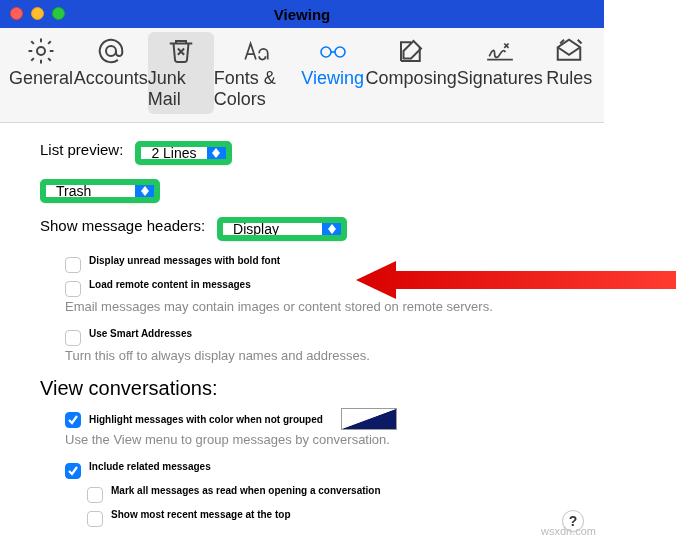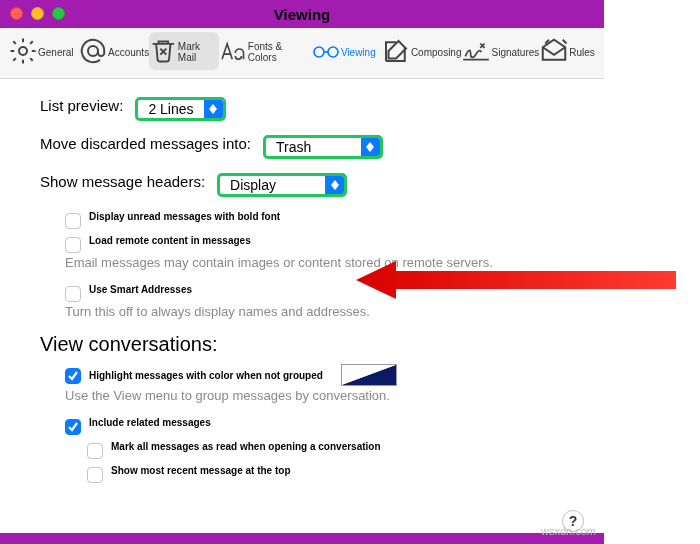--- a/index.html
+++ b/index.html
@@ -10,21 +10,21 @@
     color: #000;
     width: 700px;
     height: 544px;
     overflow: hidden;
     font-size: 15px;
     position: relative;
   }
   .window {
     width: 604px;
     height: 544px;
-    background: #a21caf;
+    background: #1d4ed8;
     position: relative;
   }
   .titlebar {
     height: 28px;
     position: relative;
     display: flex;
     align-items: center;
   }
   .traffic {
     position: absolute;
@@ -46,27 +46,27 @@
   .toolbar {
     display: flex;
     padding: 4px 8px 8px 8px;
     gap: 0;
     align-items: flex-start;
     border-bottom: 1px solid #d8d8d8;
     background: #f6f6f6;
   }
   .toolbtn {
     display: flex;
-    flex-direction: row;
+    flex-direction: column;
     align-items: center;
     justify-content: flex-start;
     width: 84px;
     padding: 4px 0 4px 0;
     border-radius: 6px;
-    font-size: 10px;
+    font-size: 18px;
     color: #333;
     cursor: default;
   }
   .toolbtn.selected {
     background: #e2e2e2;
   }
   .toolbtn.active .t-label { color: #007aff; }
   .toolbtn.active svg { stroke: #007aff; fill: none; }
   .toolbtn svg {
     width: 30px;
@@ -87,21 +87,21 @@
     margin-bottom: 14px;
   }
   .row-label {
     font-size: 15px;
     margin-right: 12px;
   }
   .select {
     display: inline-flex;
     align-items: center;
     background: #fff;
-    border: 3px solid #22c55e;
+    border: 6px solid #22c55e;
     border-radius: 5px;
     height: 24px;
     box-shadow: 0 0.5px 1px rgba(0,0,0,0.08);
     overflow: hidden;
     cursor: default;
   }
   .select .sval {
     padding: 0 10px;
     font-size: 14px;
   }
@@ -225,21 +225,21 @@
           <circle cx="12" cy="12" r="4"></circle>
           <path d="M16 12v1.5a2.5 2.5 0 0 0 5 0V12a9 9 0 1 0-3.5 7.1"></path>
         </svg>
       <span class="t-label">Accounts</span>
     </div>
     <div class="toolbtn selected">
       <svg viewBox="0 0 24 24">
           <path d="M3 6h18M6 6l1.2 13a2 2 0 0 0 2 1.8h5.6a2 2 0 0 0 2-1.8L18 6M8 6V4h8v2"></path>
           <path d="M9.5 10l5 5m0-5-5 5"></path>
         </svg>
-      <span class="t-label">Mark Mail</span>
+      <span class="t-label">Junk Mail</span>
     </div>
     <div class="toolbtn" style="width:110px">
       <svg viewBox="0 0 28 24">
           <path d="M3 20 8 5l5 15M5 15h6"></path>
           <path d="M16 14a4 4 0 1 1 8 0v6m-8-3a3 3 0 0 0 6 0"></path>
         </svg>
       <span class="t-label">Fonts &amp; Colors</span>
     </div>
     <div class="toolbtn active">
       <svg viewBox="0 0 30 24">
@@ -283,21 +283,20 @@
               <path d="M0 5 4 0 8 5z"></path>
             </svg>
           <svg viewBox="0 0 8 5">
               <path d="M0 0 4 5 8 0z"></path>
             </svg>
         </span>
       </div>
     </div>
 
     <div class="row">
-      <span class="row-label">Move discarded messages into:</span>
       <div class="select" style="min-width:120px">
         <span class="sval" style="flex:1">Trash</span>
         <span class="arrows">
           <svg viewBox="0 0 8 5">
               <path d="M0 5 4 0 8 5z"></path>
             </svg>
           <svg viewBox="0 0 8 5">
               <path d="M0 0 4 5 8 0z"></path>
             </svg>
         </span>

